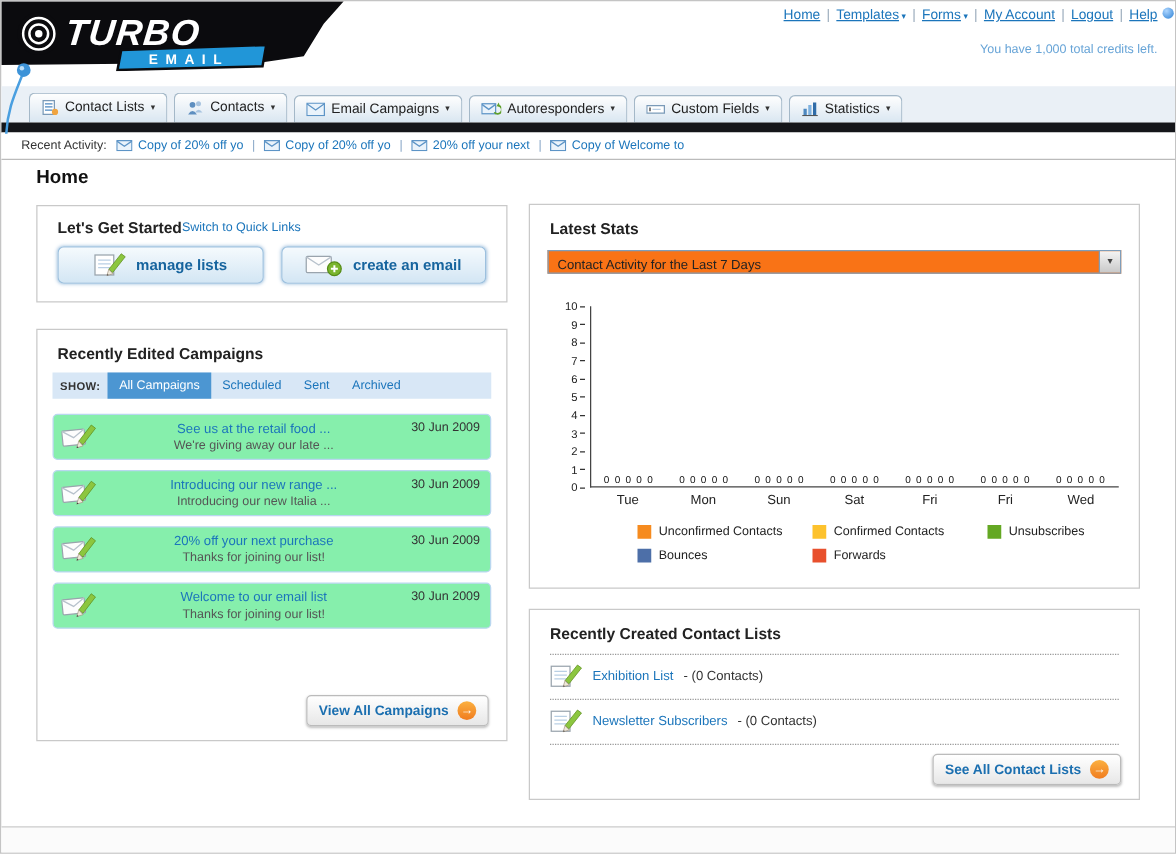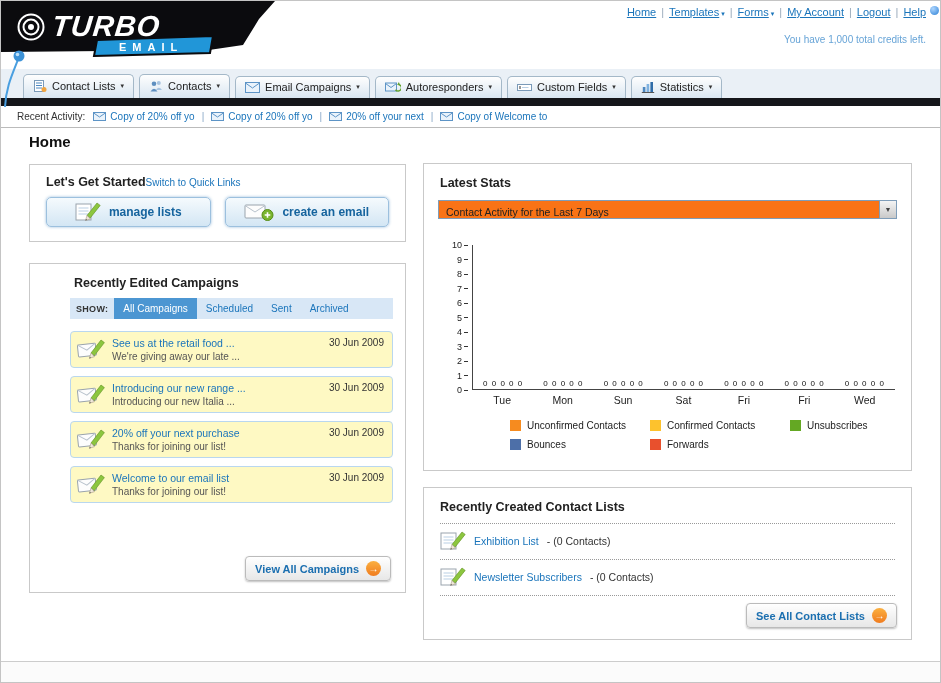--- a/index.html
+++ b/index.html
@@ -43,30 +43,30 @@
 
   .gs { top:163px; left:28px; width:377px; height:78px; }
   .gs-head { display:flex; align-items:center; padding:10px 16px 8px; }
   .link-sm { font-size:10px; color:#1b75bb; text-decoration:none; }
   .gs-btns { display:flex; gap:14px; padding:0 16px; }
   .gs-btn { flex:1; height:30px; display:flex; align-items:center; justify-content:center; gap:8px;
             border:1px solid #9cc0de; border-radius:5px; background:linear-gradient(#f5fafd,#d3e6f4);
             color:#16649e; font-weight:bold; font-size:12px; cursor:pointer; font-family:inherit;
             box-shadow:0 0 3px rgba(140,180,215,.9); }
 
-  .camps { top:262px; left:28px; width:377px; height:330px;padding-left:28px; }
+  .camps { top:262px; left:28px; width:377px; height:330px; }
   .camps .panel-title { padding:12px 16px 8px; }
   .filterbar { margin:0 12px; background:#d8e7f6; height:21px; display:flex; align-items:center; padding:0 6px; font-size:10px; }
   .show-label { color:#333; font-size:9px; font-weight:bold; margin-right:6px; letter-spacing:.3px; }
   .filters { display:flex; align-items:center; height:100%; }
   .filter { color:#1b75bb; padding:0 9px; height:100%; display:flex; align-items:center; cursor:pointer; }
   .filter.selected { background:#4c96d2; color:#fff; }
   .camp-list { margin:12px 12px 0; }
-  .camp-item { border:1px solid #b9d7ef; border-radius:4px; background:#fef9c3; margin-bottom:8px;
-               padding:5px 8px 5px 6px; display:flex; gap:7px; align-items:flex-start; min-height:36px; }
+  .camp-item { border:1px solid #b9d7ef; border-radius:4px; background:#86efac; margin-bottom:8px;
+               padding:5px 8px 5px 6px; display:flex; gap:7px; align-items:flex-start; min-height:36px;text-align:center; }
   .camp-text { flex:1; min-width:0; }
   .camp-title { display:block; color:#1b75bb; font-size:10.5px; text-decoration:none; }
   .camp-sub { color:#555; font-size:10px; margin-top:2px; }
   .camp-date { color:#333; font-size:10px; white-space:nowrap; }
   .btn-row { position:absolute; right:14px; bottom:11px; }
   .cta { display:inline-flex; align-items:center; gap:7px; padding:4px 9px; cursor:pointer;
          border:1px solid #bbb; border-radius:4px; background:linear-gradient(#fff,#e7e7e7);
          color:#1b6fb0; font-weight:bold; font-size:11px; font-family:inherit; box-shadow:0 1px 2px rgba(0,0,0,.25); }
   .arrow { width:15px; height:15px; border-radius:50%; background:linear-gradient(#fbb040,#f07c1f);
            color:#fff; font-size:10px; line-height:15px; text-align:center; font-weight:bold; }

